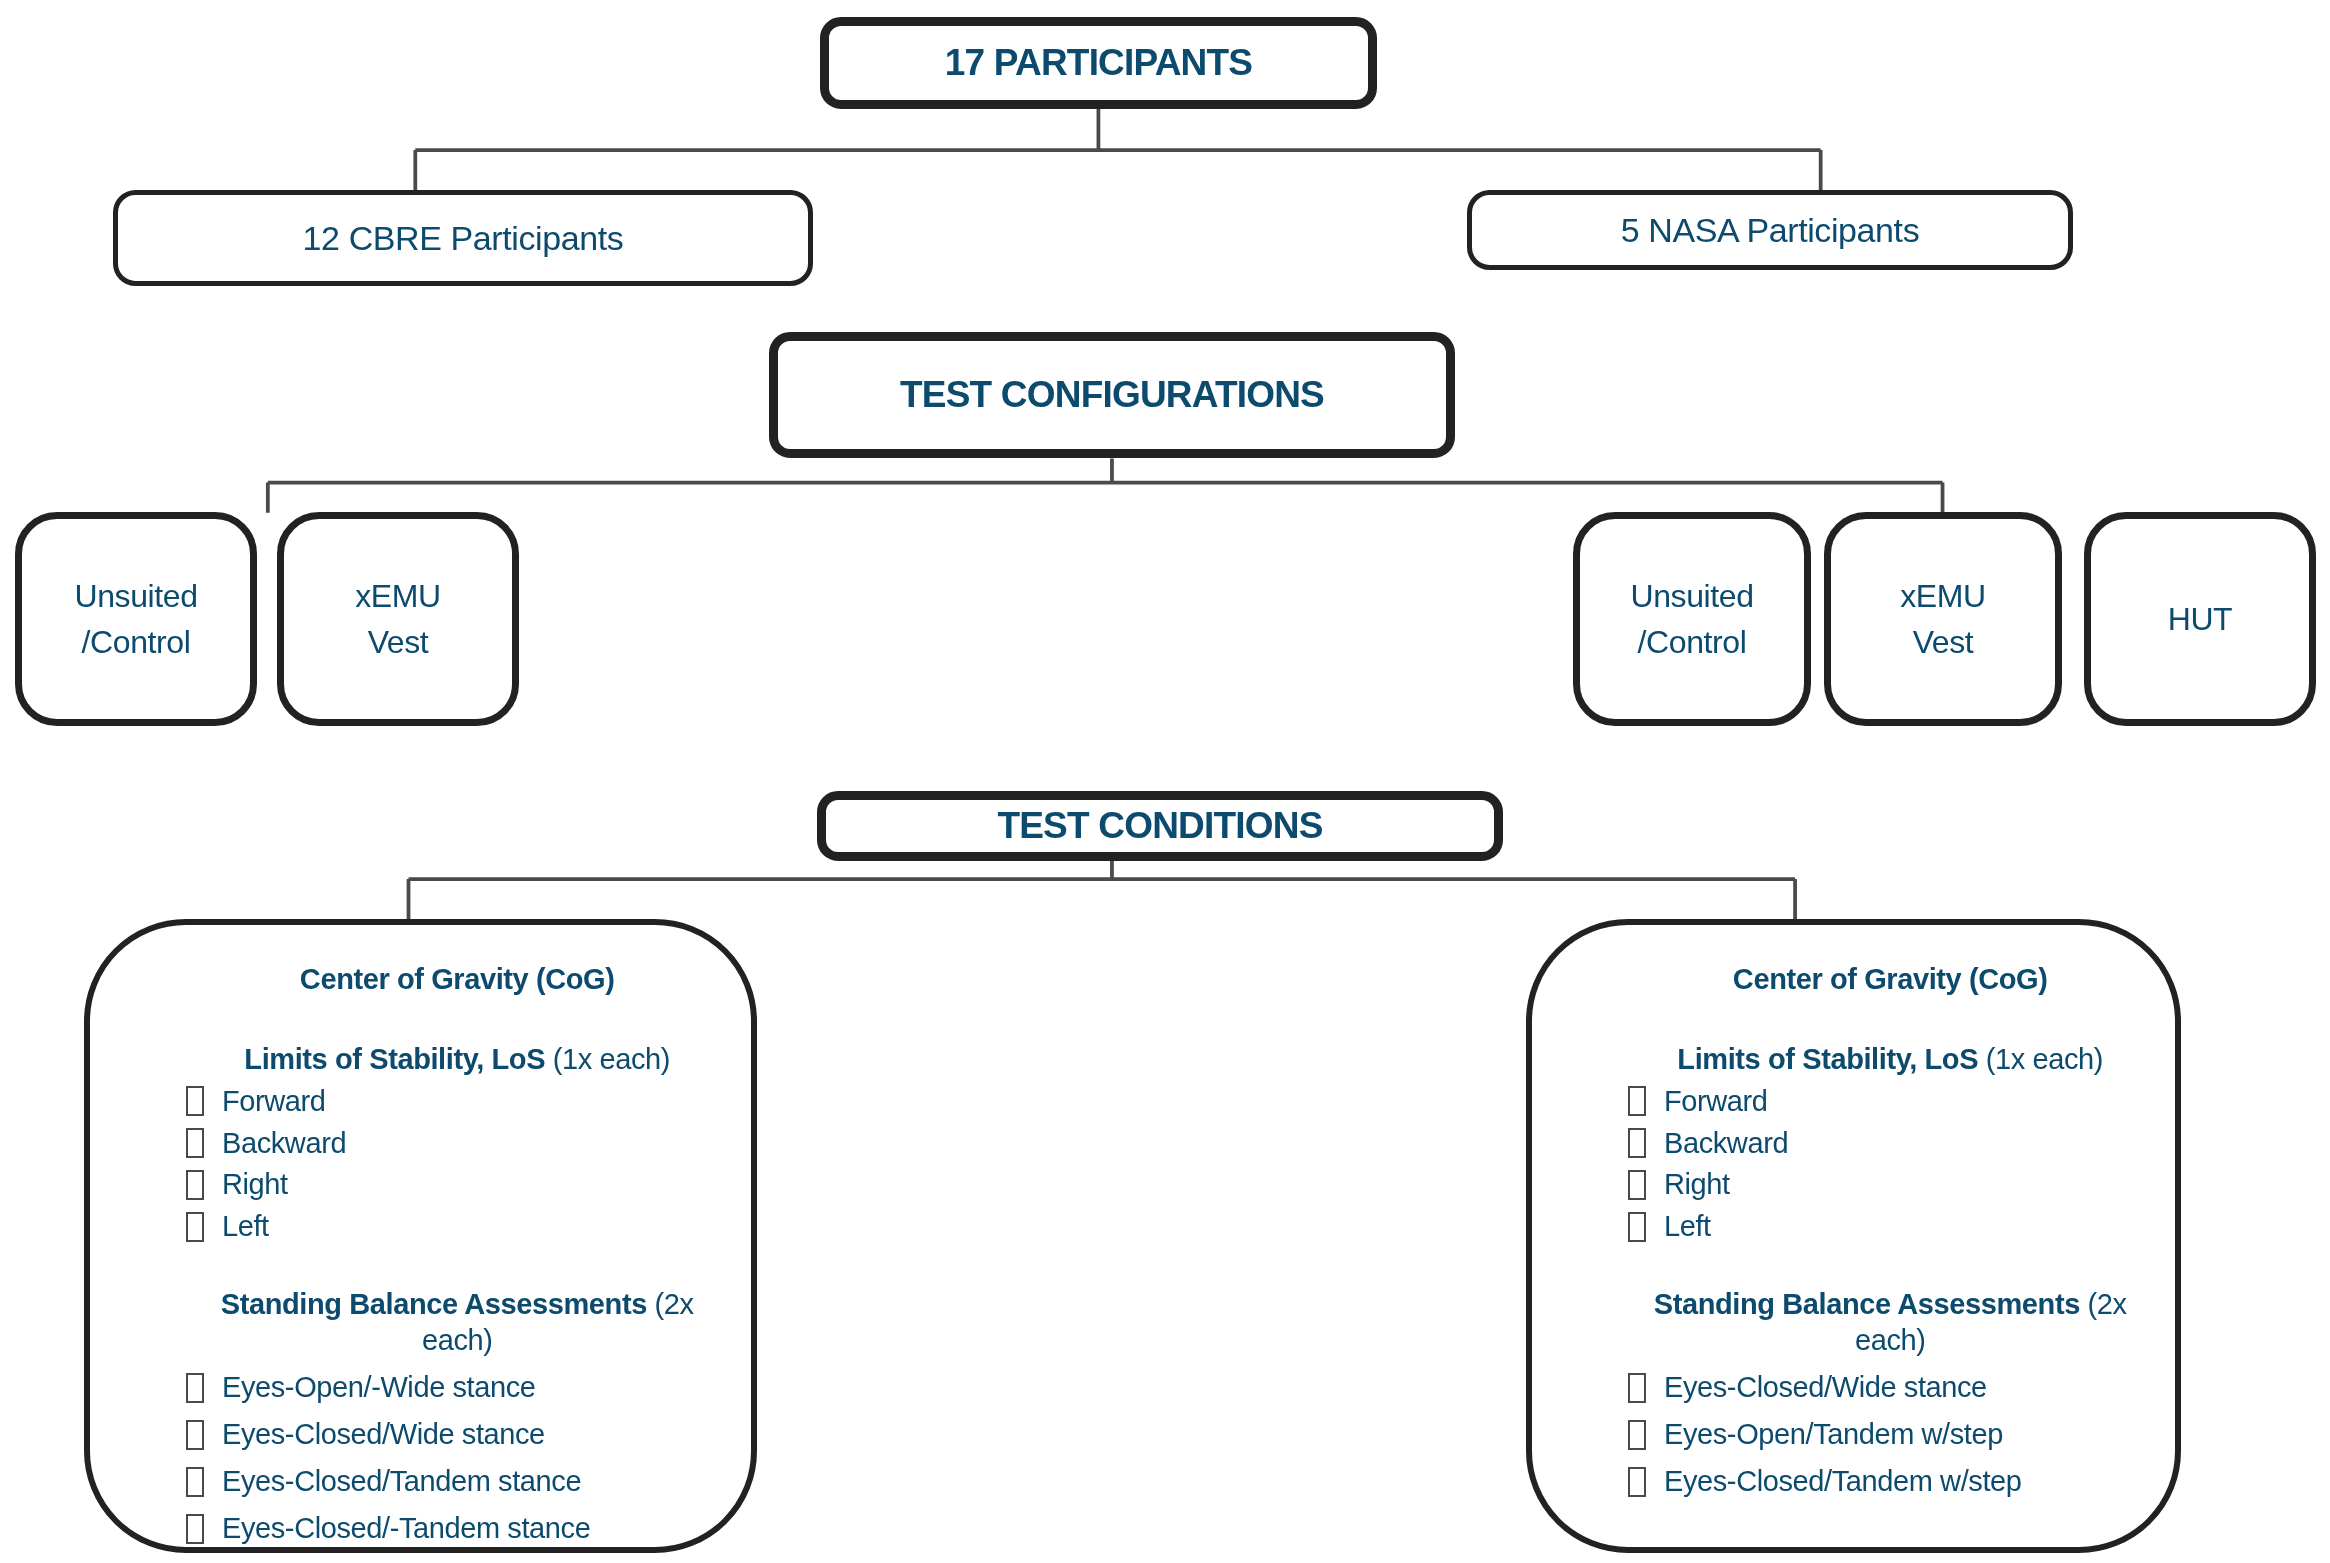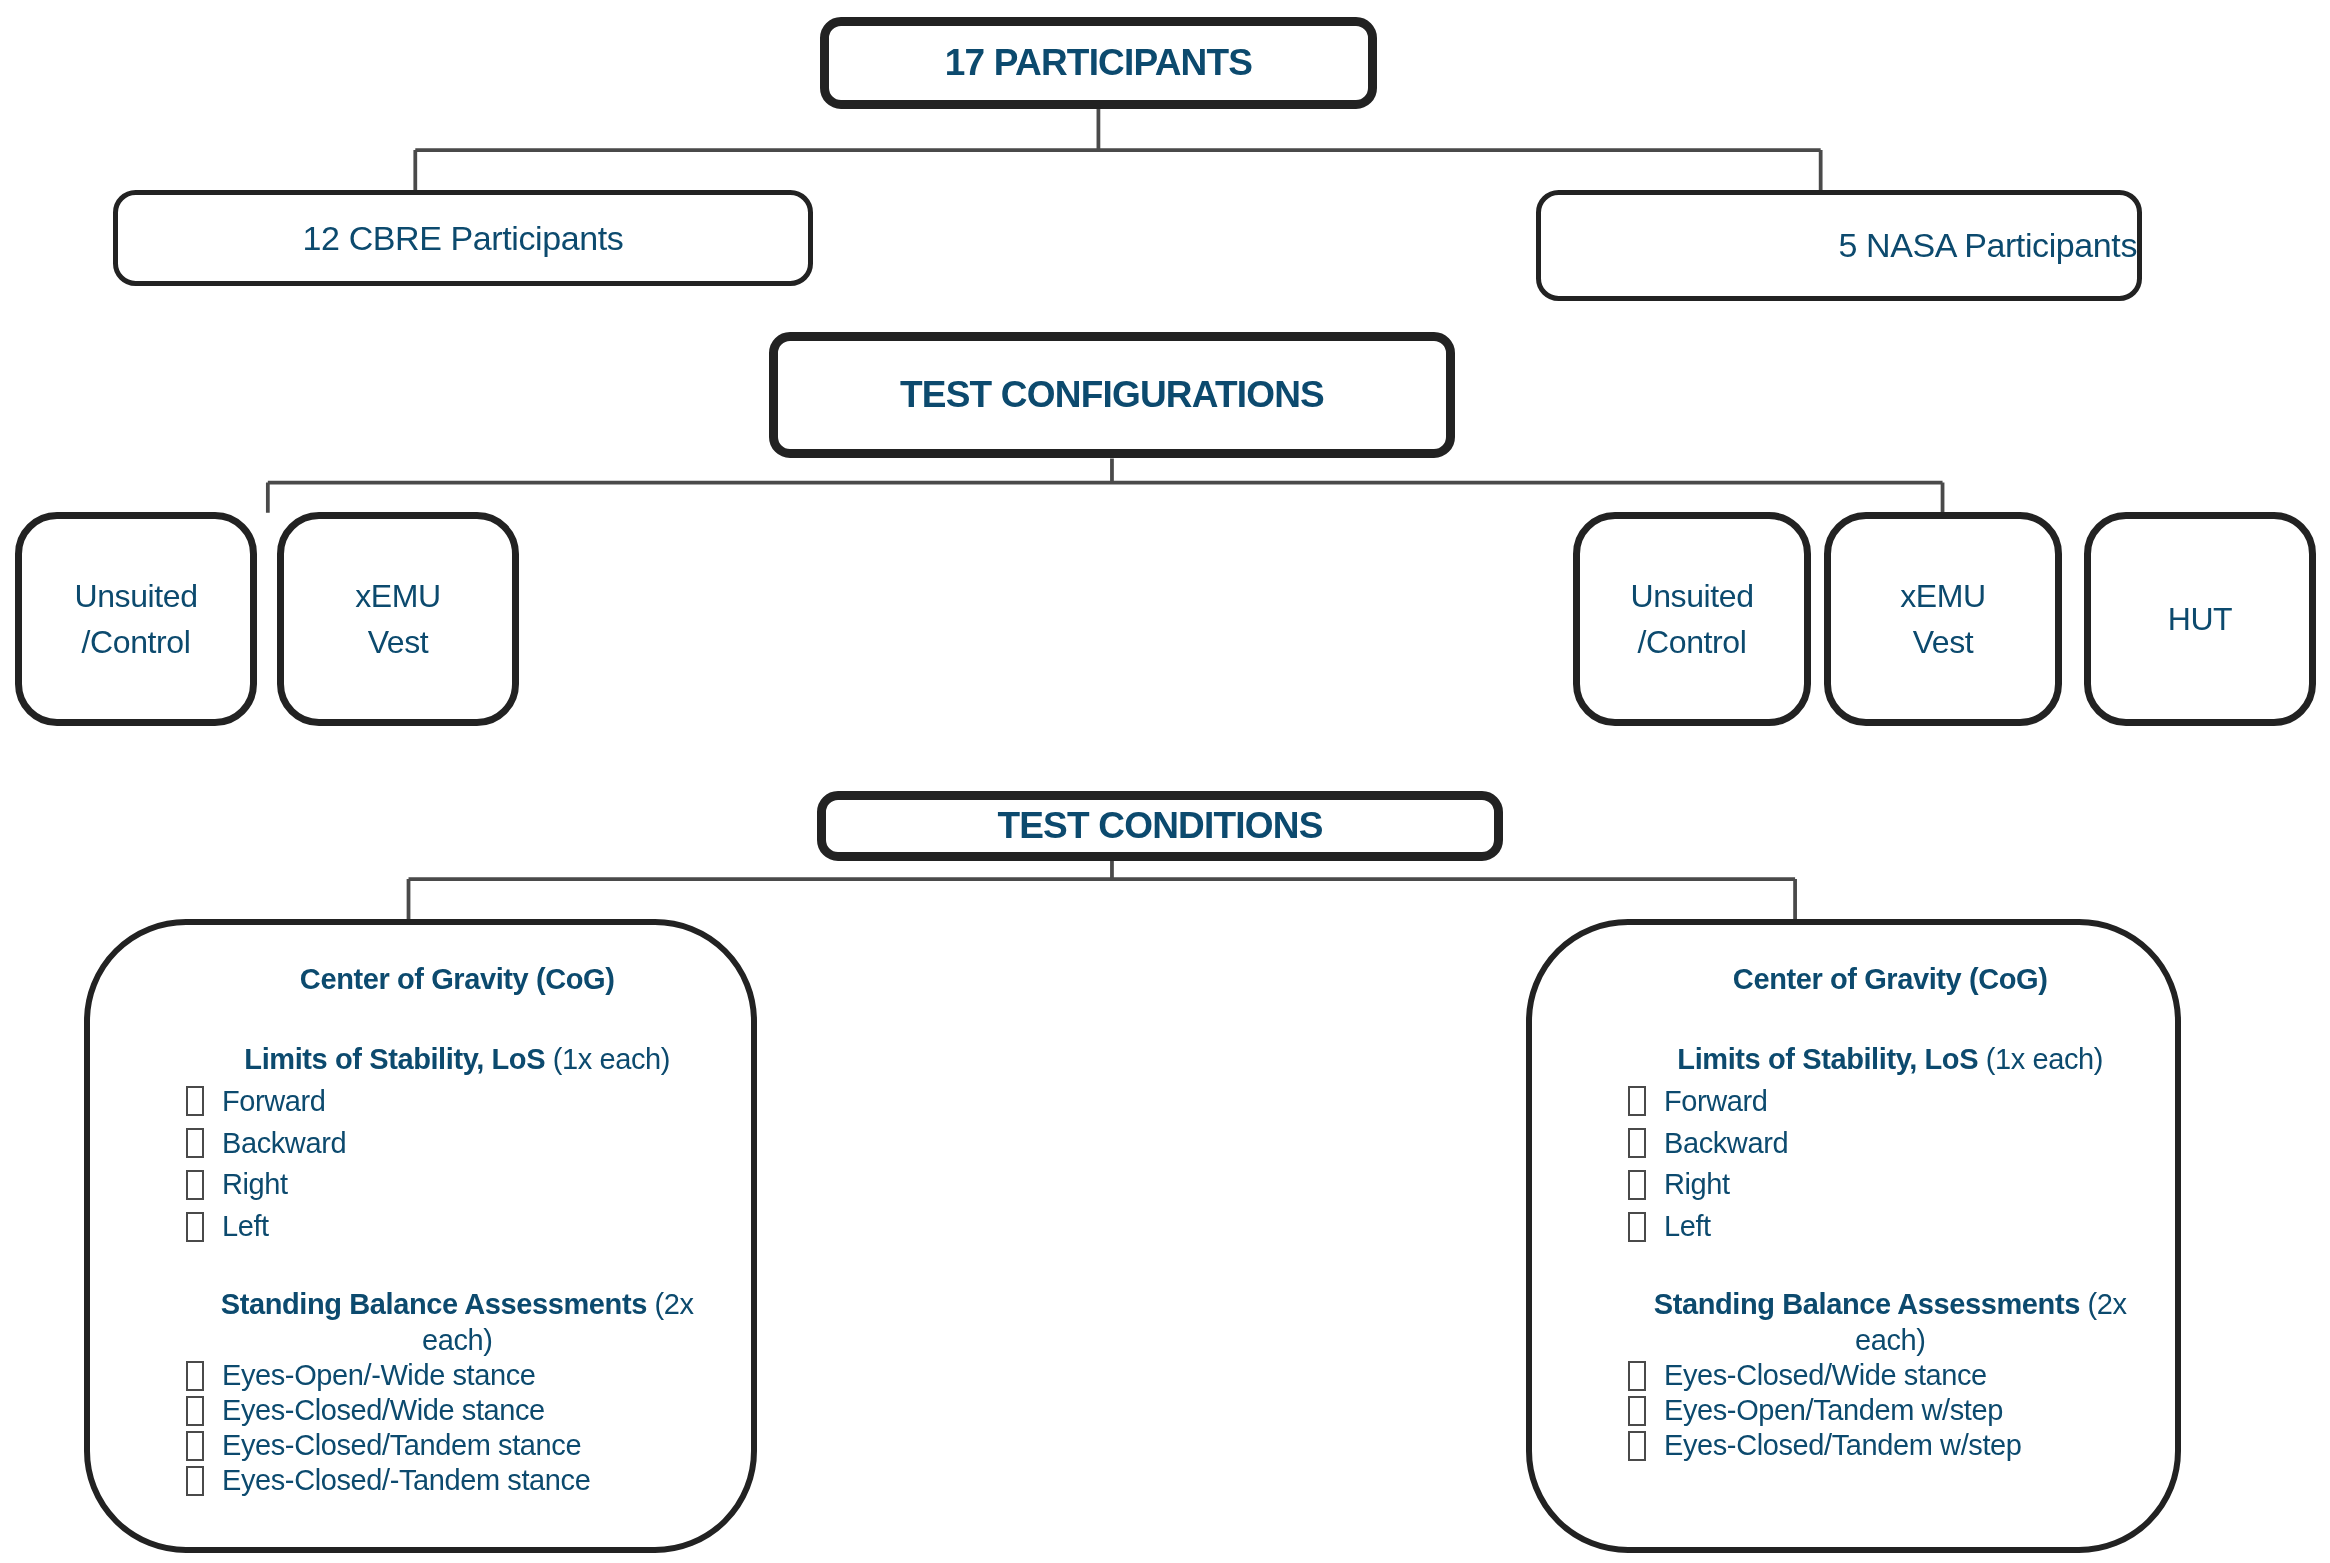--- a/index.html
+++ b/index.html
@@ -17,21 +17,21 @@
   .small-box{border-width:7.5px;border-radius:42px;font-size:32px;white-space:pre-line;line-height:1.45;}
   .big-box{
     border-width:6px;border-radius:102px;
     display:block;text-align:center;padding:36px 22.6px 0 96px;
   }
   .big-box .h{font-weight:bold;font-size:29px;line-height:36px;}
   .big-box .reg{font-weight:normal;}
   .gap1{height:44px;}
   .gap2{height:42px;}
   .item{display:flex;align-items:center;font-size:29px;line-height:35px;margin-top:6.8px;letter-spacing:-0.4px;}
-  .item.wide{margin-top:0;}
+  .item.wide{margin-top:12px;}
   .cb{
     display:inline-block;width:18px;height:30px;border:2.3px solid #4a4a4a;
     margin-right:18px;flex:0 0 auto;box-sizing:border-box;background:#fff;
   }
   svg.connectors{position:absolute;left:0;top:0;}
   svg.connectors path{stroke:#4a4a4a;stroke-width:5;fill:none;}
 </style>
 </head>
 <body>
 
@@ -43,21 +43,21 @@
     <path d="M1478,1120 V1168 M543,1168 H2386 M543,1168 V1222 M2386,1168 V1222"></path>
   </svg>
 
   <div class="box hdr" style="left:820px;top:16.6px;width:557px;height:92px;">
     <span>17 PARTICIPANTS</span>
   </div>
 
   <div class="box part" style="left:113px;top:190px;width:700px;height:96px;">
     <span>12 CBRE Participants</span>
   </div>
-  <div class="box part" style="left:1536px;top:190px;width:606px;height:111px;justify-content:flex-end;">
+  <div class="box part" style="left:1467px;top:190px;width:606px;height:80px;">
     <span>5 NASA Participants</span>
   </div>
 
   <div class="box hdr" style="left:769px;top:332px;width:686px;height:126px;">
     <span>TEST CONFIGURATIONS</span>
   </div>
 
   <div class="box small-box" style="left:15px;top:512px;width:242px;height:214px;">
     <span>Unsuited
 /Control</span>

